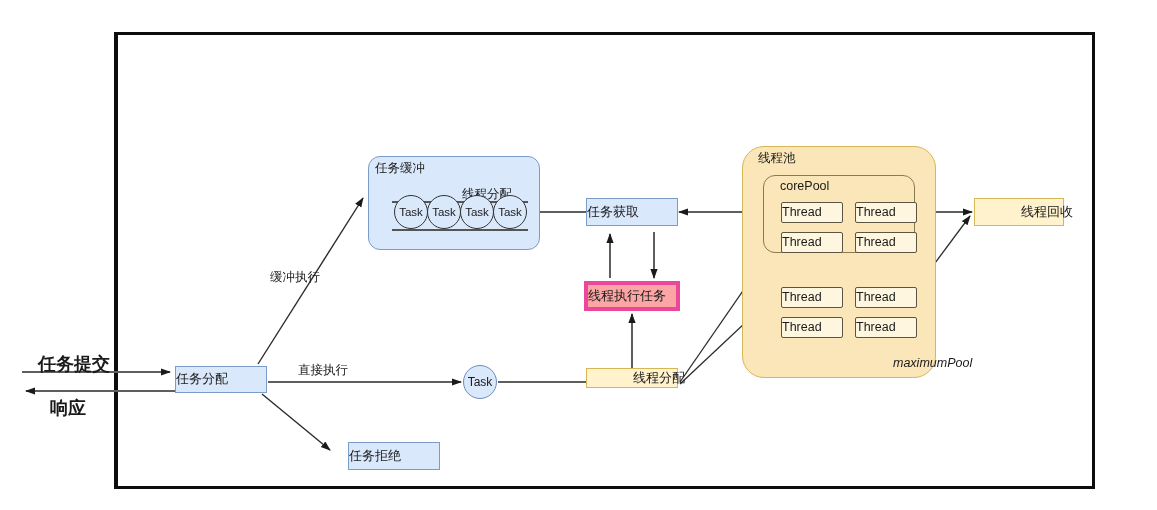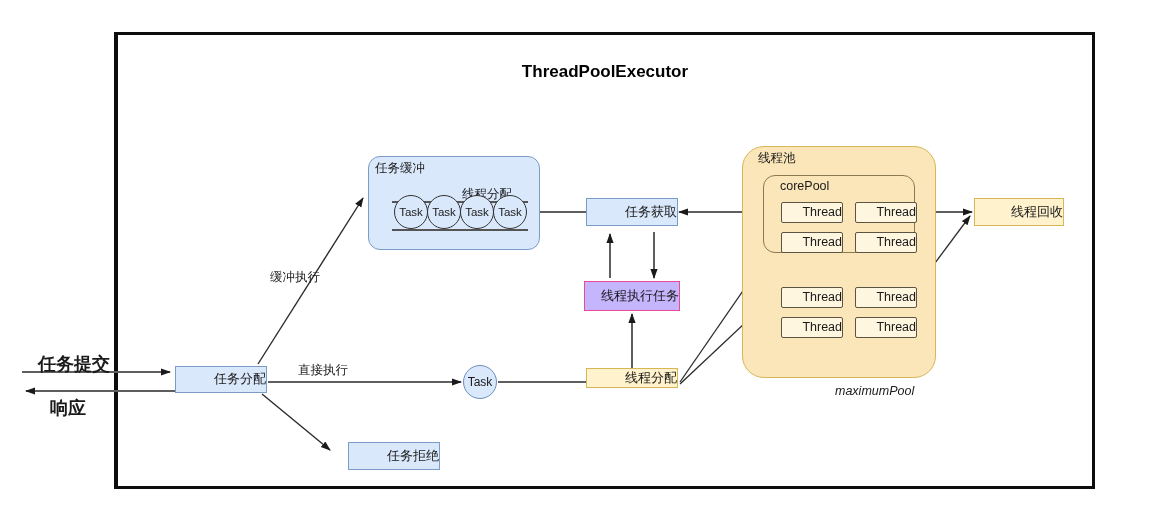--- a/index.html
+++ b/index.html
@@ -21,34 +21,34 @@
   .svg-layer {
     position: absolute;
     left: 0; top: 0;
     width: 1157px; height: 510px;
     pointer-events: none;
   }
   .node {
     position: absolute;
     display: flex;
     align-items: center;
-    justify-content: flex-end;
+    justify-content: flex-start;
     text-align: center;
     font-size: 13px;
     color: #1a1a1a;
     line-height: 1.15;
     white-space: nowrap;
   }
   .box-blue {
     background: #dae8fc;
     border: 1px solid #7a9cc6;
   }
   .box-green {
-    background: #c4b5fd;
-    border: 1px solid #ec4899;
+    background: #fca5a5;
+    border: 4px solid #ec4899;
     font-family: Liberation Serif, serif;
   }
   .box-yellow {
     background: #fff2cc;
     border: 1px solid #d6b656;
     padding-left: 46px;
   }
   .box-blue-round {
     background: #dae8fc;
     border: 1px solid #7a9cc6;
@@ -134,21 +134,20 @@
 </style>
 </head>
 <body>
 
 <div id="canvas">
 
   <div class="frame"></div>
 
   <div class="vbar" style="left:114px; top:32px; height:457px;"></div>
 
-  <div class="title">ThreadPoolExecutor</div>
 
   <svg class="svg-layer" viewBox="0 0 1157 510">
     <defs>
       <marker id="ah-gray" markerWidth="10" markerHeight="10" refX="8" refY="3.2" orient="auto" markerUnits="userSpaceOnUse">
         <path d="M0,0 L9,3.2 L0,6.4 z" fill="#4d4d4d"></path>
       </marker>
       <marker id="ah-dark" markerWidth="11" markerHeight="11" refX="9" refY="3.6" orient="auto" markerUnits="userSpaceOnUse">
         <path d="M0,0 L10,3.6 L0,7.2 z" fill="#1a1a1a"></path>
       </marker>
     </defs>
@@ -229,21 +228,21 @@
   <div class="task-circle" style="left:463px; top:365px;">
     <span>Task</span>
   </div>
 
   <div class="node box-yellow" style="left:586px; top:368px; width:92px; height:20px;">
     <span>线程分配</span>
   </div>
 
   <div class="box-yellow-round" style="position:absolute; left:742px; top:146px; width:194px; height:232px;"></div>
   <div class="label" style="left:758px; top:150px;">线程池</div>
-  <div class="label" style="left:835px; top:356px; font-style:italic;margin-top:28px;">maximumPool</div>
+  <div class="label" style="left:893px; top:356px; font-style:italic;">maximumPool</div>
 
   <div class="box-pool-inner" style="position:absolute; left:763px; top:175px; width:152px; height:78px;"></div>
   <div class="label" style="left:780px; top:179px;">corePool</div>
 
   <div class="node thread-chip" style="left:781px; top:202px; width:62px; height:21px;">
     <span>Thread</span>
   </div>
   <div class="node thread-chip" style="left:855px; top:202px; width:62px; height:21px;">
     <span>Thread</span>
   </div>

